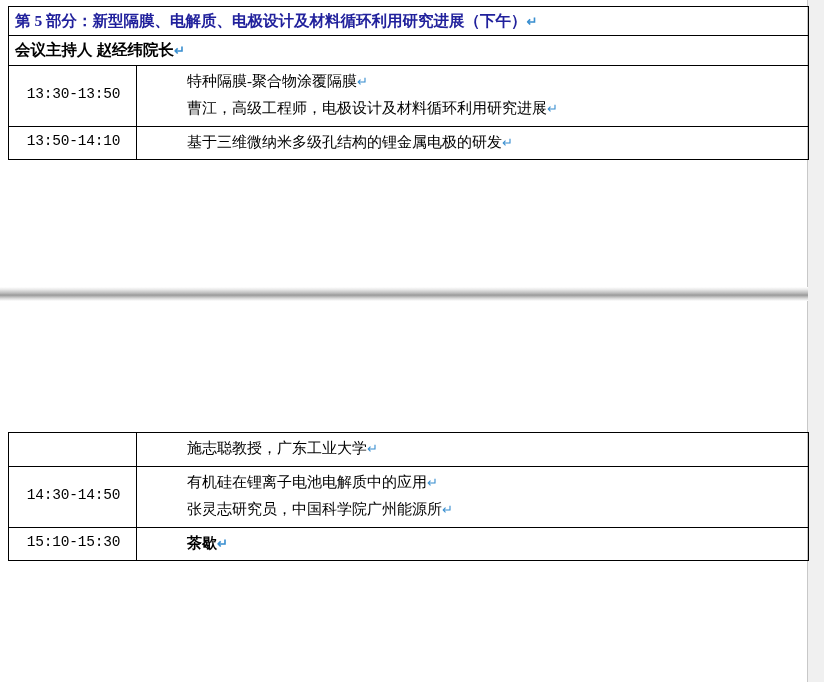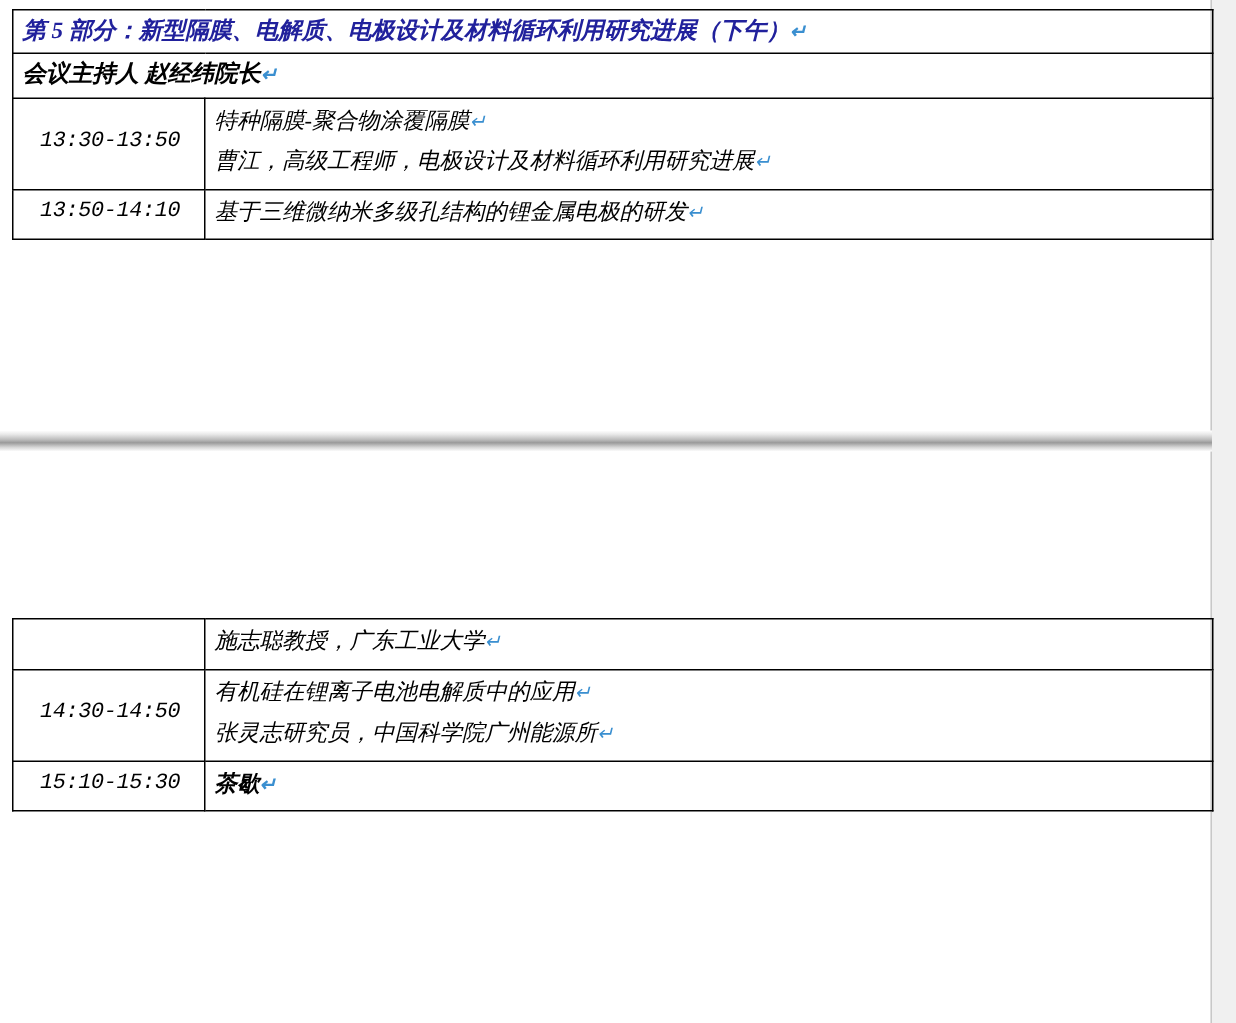--- a/index.html
+++ b/index.html
@@ -14,21 +14,20 @@
     font-family: "Liberation Serif", "DejaVu Serif", serif;
     overflow: hidden;
   }
   .page {
     position: absolute;
     left: 0;
     top: 0;
     width: 824px;
     height: 585px;
     background: #ffffff;
-    font-style: italic;
   }
   
   .right-edge {
     position: absolute;
     right: 0;
     top: 0;
     width: 16px;
     height: 682px;
     background: #f0f0f0;
     border-left: 1px solid #c8c8c8;
@@ -70,40 +69,41 @@
     padding: 3px 6px 4px 8px;
   }
   .host-cell {
     color: #000000;
     font-weight: bold;
     font-size: 15.5px;
     padding: 3px 6px 4px 8px;
   }
   .text-line {
     white-space: nowrap;
+    margin-left: 44px;
   }
   .pilcrow {
     color: #3a8fd0;
     font-family: "Liberation Sans", sans-serif;
     font-size: 13px;
     vertical-align: baseline;
   }
   .bold { font-weight: bold; }
   .two-line td { padding-top: 1px; padding-bottom: 1px; }
   .two-line .time-cell { vertical-align: middle; }
   .stack-line { padding: 2px 0 3px 0; }
   .tbl-top {
     position: absolute;
     left: 8px;
     top: 6px;
   }
   .tbl-bottom {
     position: absolute;
     left: 8px;
-    top: 412px;
+    top: 432px;
   }
 </style>
 </head>
 <body>
 
 <div class="page">
 
   <div class="right-edge"></div>
 
   <table class="doc-table tbl-top">

